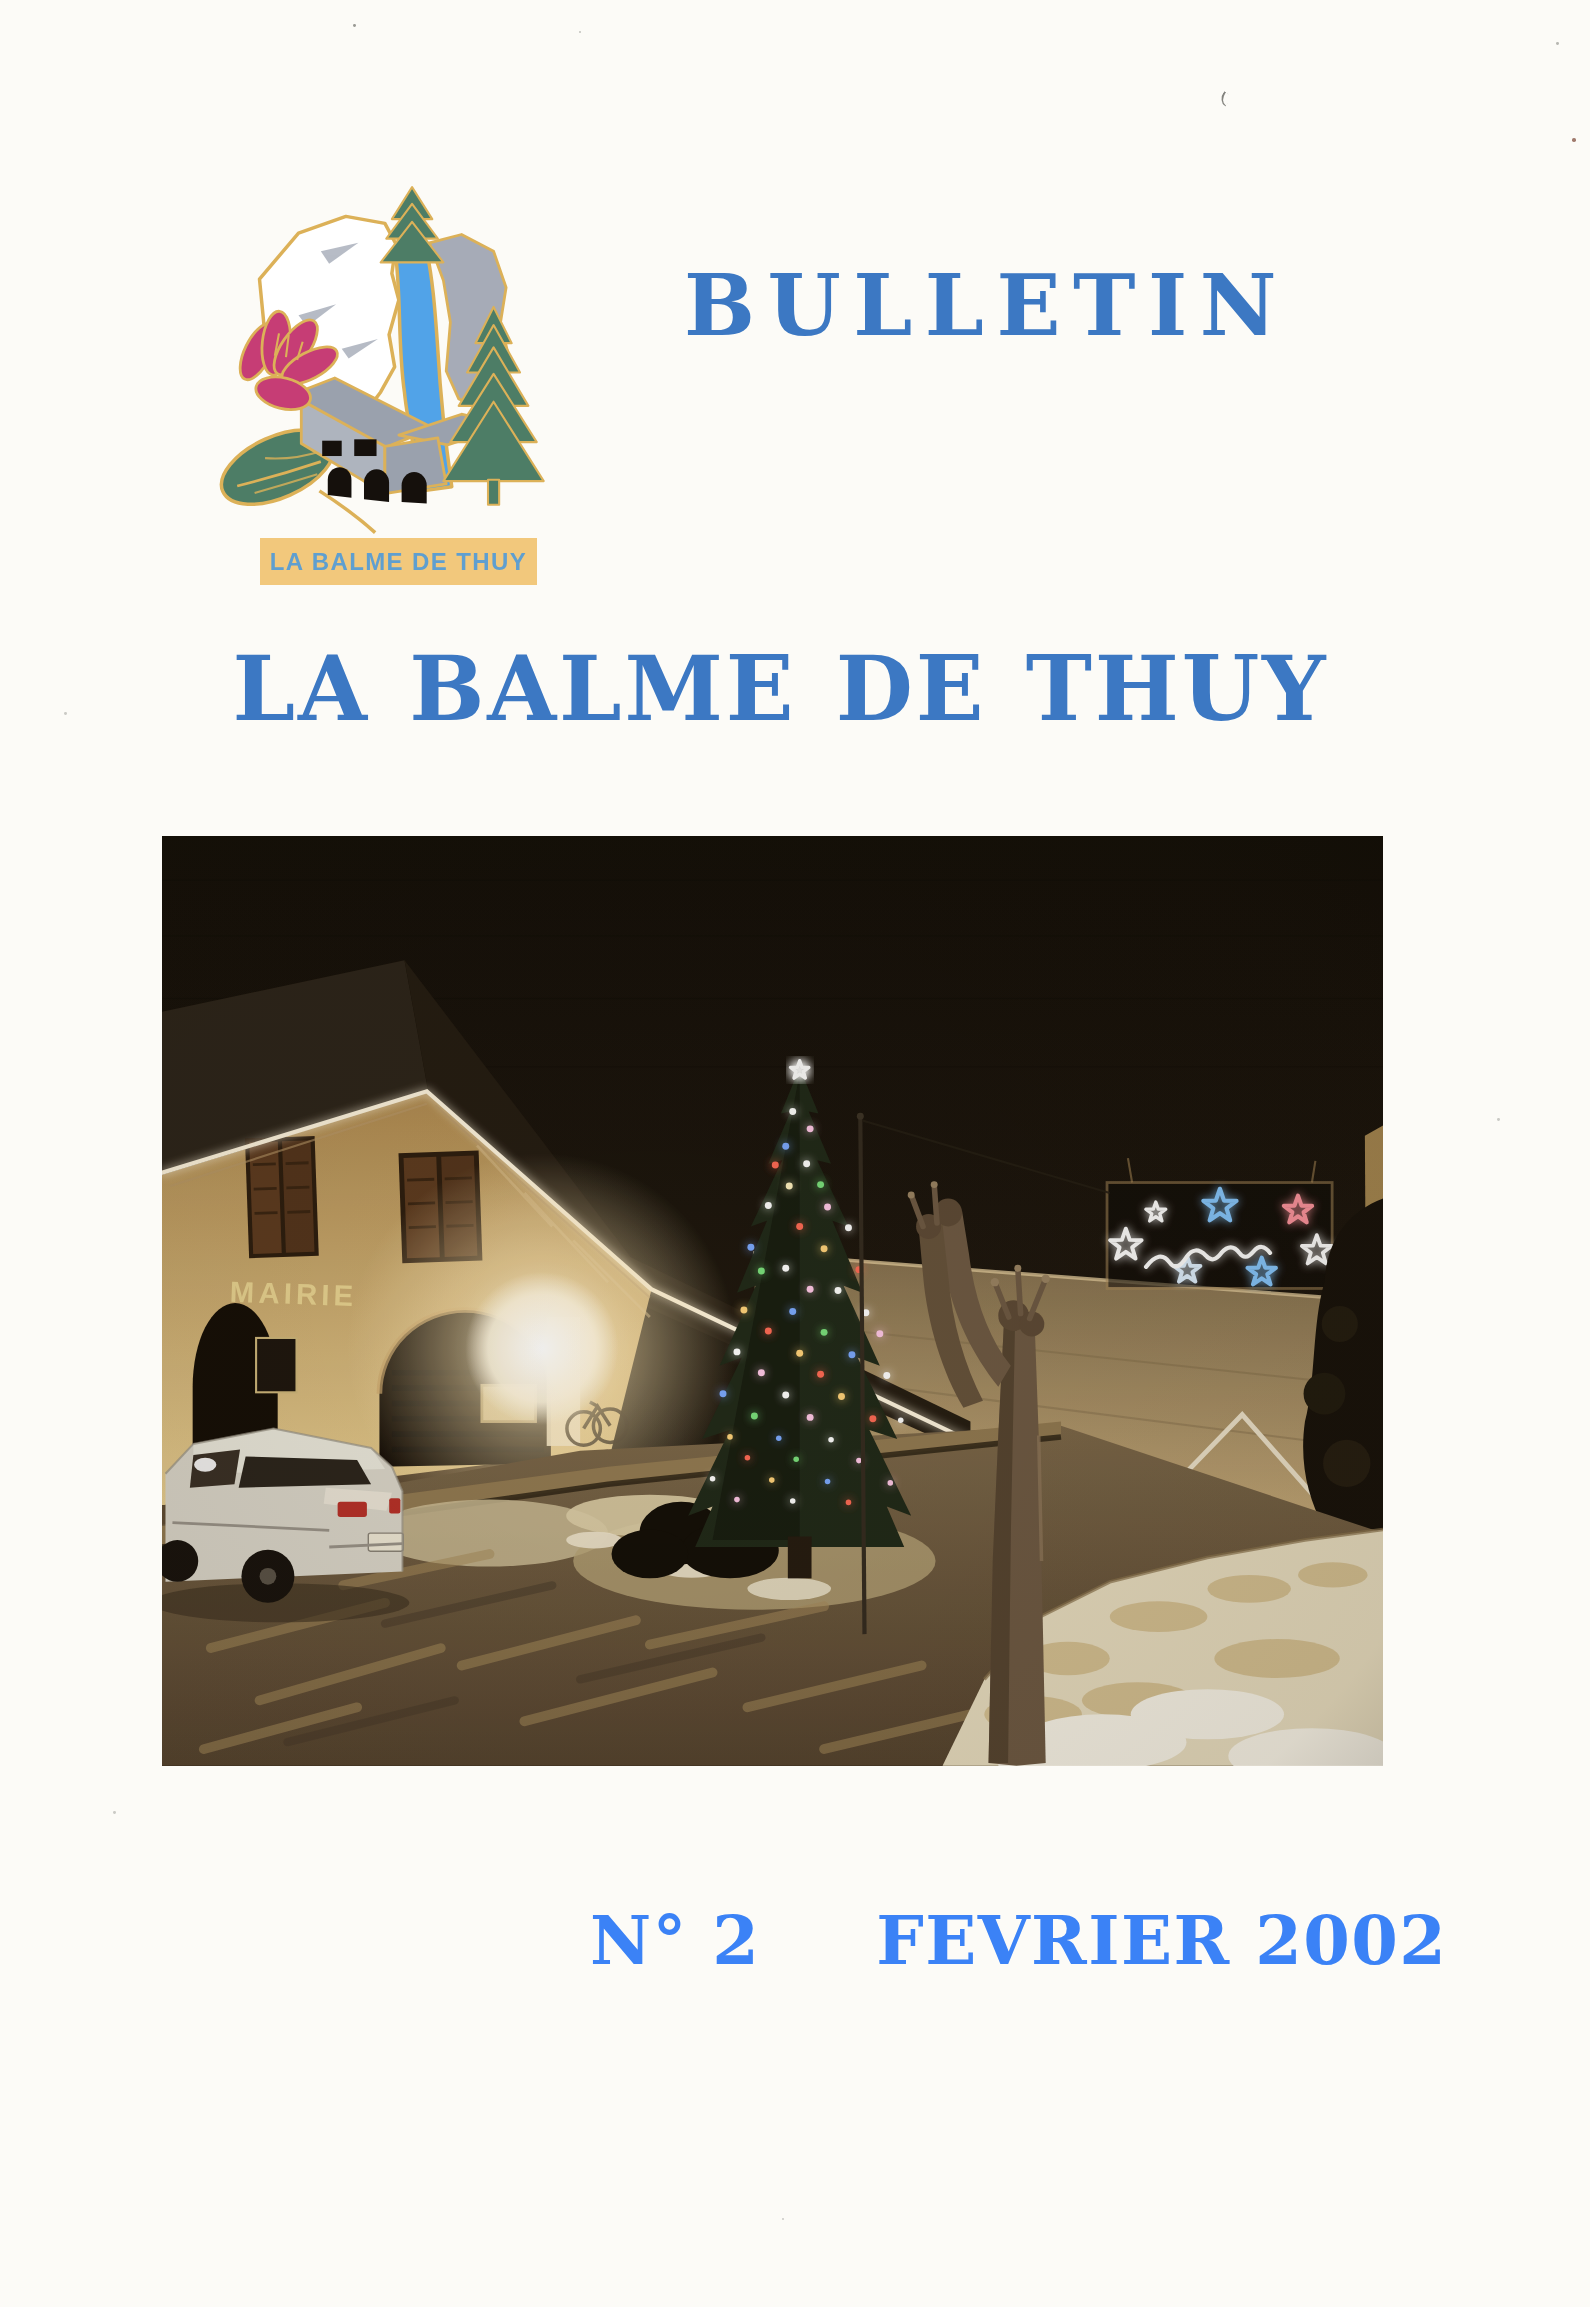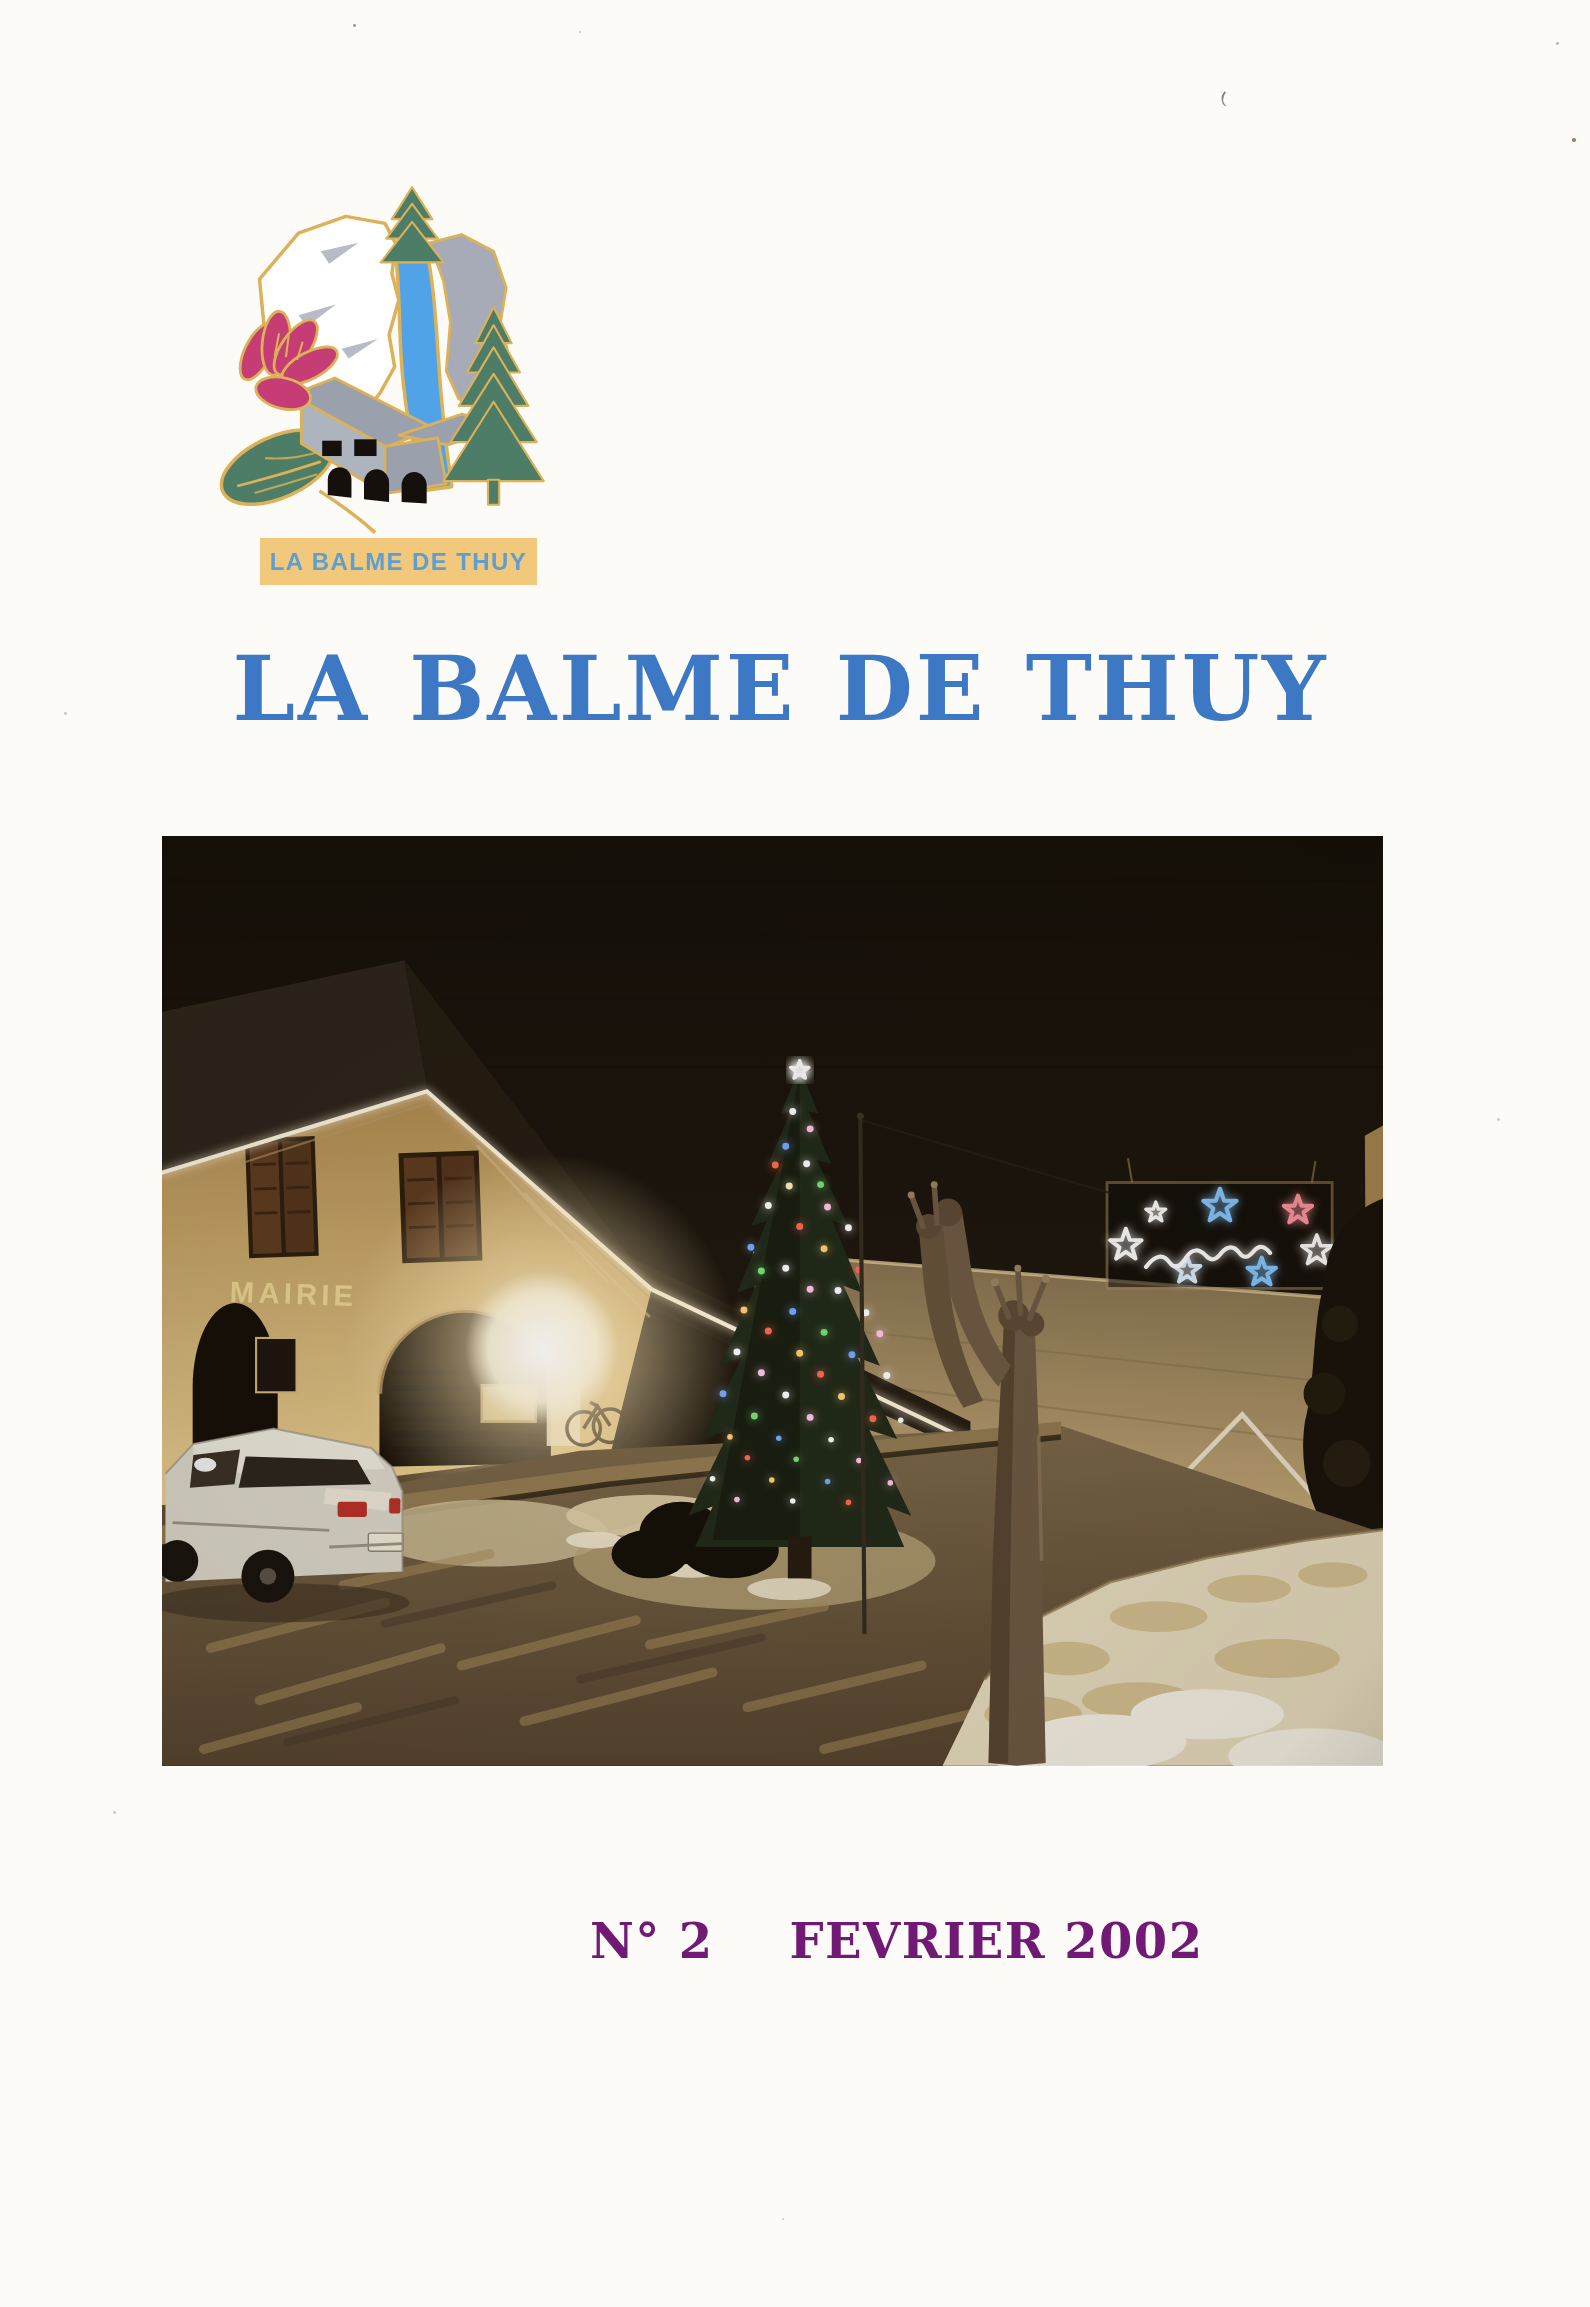--- a/index.html
+++ b/index.html
@@ -2,22 +2,22 @@
 <html style="font-size:11px"><head>
 <meta charset="utf-8">
 <style>
   html,body{margin:0;padding:0;background:#e8e8e4;}
   #page{position:relative;width:1591px;height:2307px;background:#fcfbf7;overflow:hidden;
         font-family:"DejaVu Serif","Liberation Serif",serif;}
   .abs{position:absolute;}
   .blue-title{color:#3c78c3;font-weight:bold;text-align:center;}
   #masthead{left:603px;top:251px;width:767px;font-size:84px;line-height:110px;letter-spacing:12.5px;}
   #main-heading{left:28px;top:631px;width:1505px;font-size:89px;line-height:116px;letter-spacing:2.8px;word-spacing:5.6px;}
-  #footer-line{left:590px;top:1892px;display:flex;gap:76px;font-size:48px;line-height:98px;
-               letter-spacing:1.4px;color:#701a75;font-weight:bold;}
+  #footer-line{left:590px;top:1892px;display:flex;gap:116px;font-size:67px;line-height:98px;
+               letter-spacing:1.4px;color:#3b82f6;font-weight:bold;}
   #logo-box{left:216px;top:169px;width:335px;height:418px;}
   #logo-banner{left:44px;top:369px;width:277px;height:47px;background:#f2c87c;
                display:flex;align-items:center;justify-content:center;}
   #logo-banner span{font-family:"Liberation Sans",sans-serif;font-weight:bold;font-size:24px;
                     letter-spacing:1.4px;color:#5f9fd0;}
   #photo-box{left:162px;top:836px;width:1221px;height:930px;background:#171209;}
   .speck{position:absolute;border-radius:50%;background:#9a9a94;}
   #curl-mark{left:1220px;top:93px;width:8.4px;height:11px;border-left:2.1px solid #83837e;
              border-bottom:1.4px solid #83837e;border-radius:0 0 0 90%;transform:rotate(35deg);}
 </style>
@@ -96,20 +96,21 @@
         </g>
         <path d="M84,268 L90,236 M100,270 L104,238 M116,274 L124,248" stroke="#dcb158" stroke-width="3" fill="none"></path>
       </g>
     </svg>
     <div class="abs" id="logo-banner">
       <span>LA BALME DE THUY</span>
     </div>
   </div>
 
   <div class="abs blue-title" id="masthead">
+    <div>BULLETIN</div>
   </div>
 
   <div class="abs blue-title" id="main-heading">LA BALME DE THUY</div>
 
   <div class="abs" id="photo-box">
     <svg width="1221" height="930" viewBox="0 0 1752 1334">
       <defs>
         <linearGradient id="skyG" x1="0" y1="0" x2="0" y2="1">
           <stop offset="0" stop-color="#120e08"></stop>
             <stop offset="1" stop-color="#261d12"></stop>

